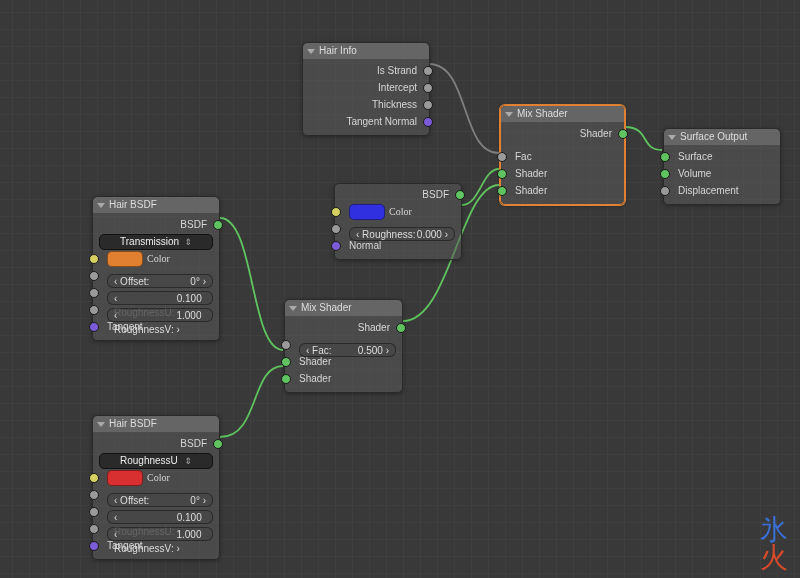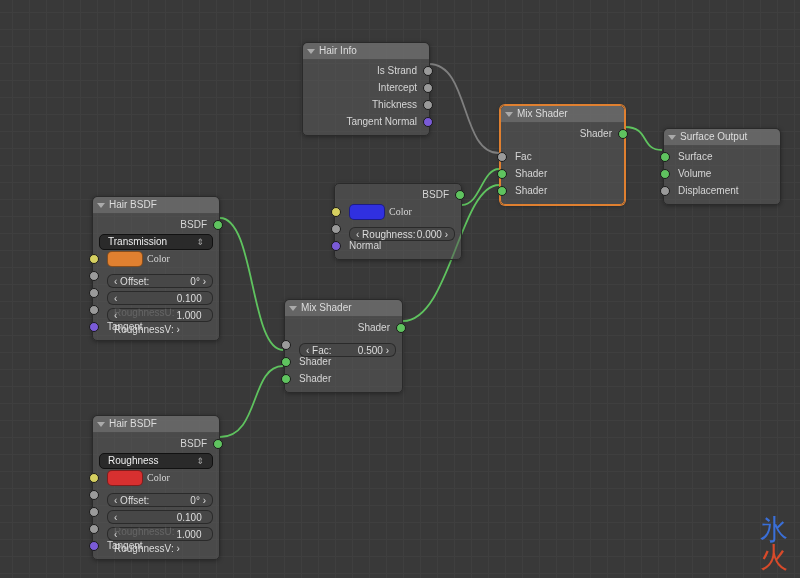--- a/index.html
+++ b/index.html
@@ -16,21 +16,21 @@
 .row.right{justify-content:flex-end;padding-right:6px;}
 .row.left{justify-content:flex-start;padding-left:8px;}
 .lbl{font-size:10px;color:#d6d6d6;}
 .socket{position:absolute;width:8px;height:8px;border-radius:50%;background:#888;border:1px solid #1a1a1a;top:3px;}
 .socket.out{right:-10px;}
 .socket.in{left:-10px;}
 .sock-green{background:#5fc35f;}
 .sock-yellow{background:#d6d060;}
 .sock-purple{background:#7a5bd8;}
 .sock-grey{background:#9a9a9a;}
-.dropdown{background:#2a2a2a;border:1px solid #111;border-radius:5px;height:16px;line-height:16px;padding:0 8px;color:#eee;font-size:10px;display:flex;justify-content:space-between;align-items:center;width:100%;box-sizing:border-box;}
+.dropdown{background:#2a2a2a;border:1px solid #111;border-radius:5px;height:16px;line-height:16px;padding:0 20px;color:#eee;font-size:10px;display:flex;justify-content:space-between;align-items:center;width:100%;box-sizing:border-box;}
 .dropdown .chev{color:#aaa;font-size:9px;}
 .swatch-row{display:flex;align-items:center;gap:4px;width:100%;font-family:Liberation Serif, serif;}
 .swatch-row .sw{width:34px;height:14px;border-radius:5px;border:1px solid rgba(0,0,0,0.4);flex-shrink:0;}
 .field-inset{background:rgba(70,70,70,0.8);border:1px solid rgba(0,0,0,0.4);border-radius:6px;height:14px;line-height:14px;font-size:10px;color:#ddd;flex:1;display:flex;justify-content:space-between;padding:0 6px;box-sizing:border-box;margin-top:10px;}
 .logo{position:absolute;right:12px;bottom:6px;font-size:28px;line-height:28px;text-align:center;}
 .logo .a{color:#3a6fd8;}
 .logo .b{color:#d84a2a;}
 </style>
 </head>
 <body>
@@ -102,21 +102,21 @@
       <span class="tri"></span>
       <span>Hair BSDF</span>
     </div>
     <div class="node-body">
       <div class="row right">
           <span class="lbl">BSDF</span>
           <span class="socket out sock-green"></span>
         </div>
       <div class="row">
           <div class="dropdown">
-            <span>Roughness</span>
+            <span>RoughnessU</span>
             <span class="chev">⇕</span>
           </div>
         </div>
       <div class="row left">
           <span class="socket in sock-yellow"></span>
         <div class="swatch-row">
             <div class="sw" style="background:#d83030"></div>
             <span class="lbl">Color</span>
           </div>
       </div>

